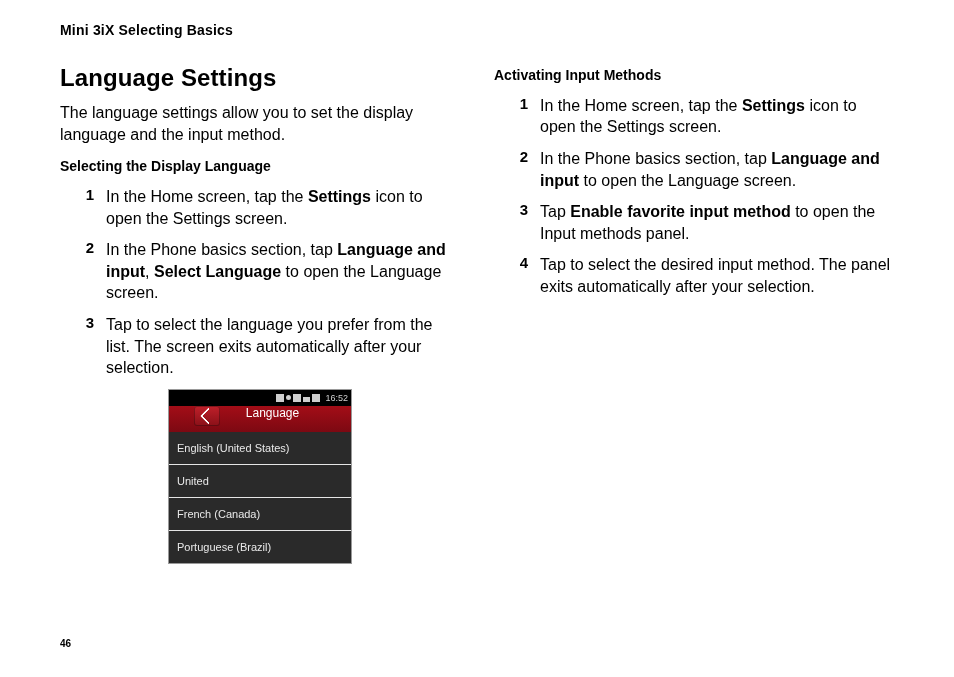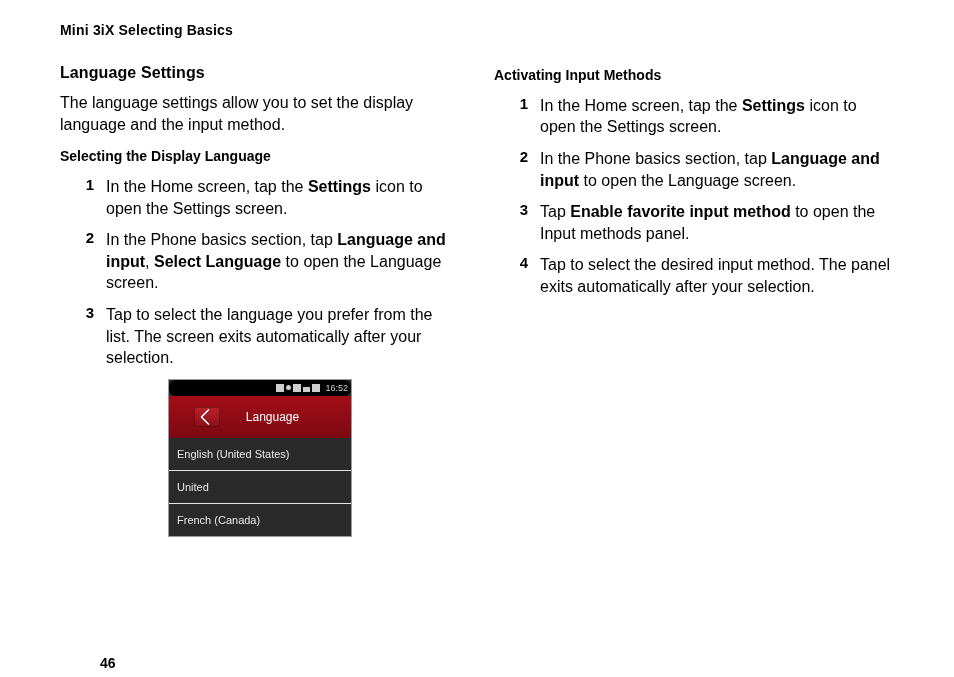--- a/index.html
+++ b/index.html
@@ -27,21 +27,21 @@
   }
   .columns {
     display: flex;
     gap: 34px;
   }
   .col {
     flex: 1;
     min-width: 0;
   }
   h1.section-title {
-    font-size: 16px;
+    font-size: 24px;
     font-weight: bold;
     margin: 8px 0 10px 0;
     font-family: "Arial Narrow", Arial, sans-serif;
     letter-spacing: 0.1px;
   }
   p.body, .step-text, .subhead {
     font-size: 16px;
     line-height: 1.35;
     font-family: "Arial Narrow", Arial, sans-serif;
   }
@@ -82,38 +82,36 @@
   .status-bar {
     height: 16px;
     background: #000;
     color: #cfcfcf;
     font-size: 9px;
     display: flex;
     align-items: center;
     justify-content: flex-end;
     gap: 2px;
     padding: 0 3px;
-    border-radius: 7px;
   }
   .status-icons {
     display: flex;
     gap: 2px;
     align-items: center;
   }
   .mini-icon {
     width: 8px; height: 8px; background: #cfcfcf;
   }
   .mini-icon.dot { width:5px; height:5px; border-radius:50%; }
   .mini-icon.bar { width:7px; height:8px; background:linear-gradient(to top,#cfcfcf 60%,transparent 60%); }
   .status-time { margin-left: 3px; font-size:9px; }
   .title-bar {
-    height: 42px;
+    height: 26px;
     background: linear-gradient(#a30d17,#7c0912);
     display: flex;
-    align-items: center;
     padding-left: 21px;
   }
   .back-btn {
     width: 26px; height: 20px;
     margin-left: 4px;
     background: linear-gradient(#c0202a,#8a1018);
     border-radius: 3px;
     display:flex;align-items:center;justify-content:center;
     box-shadow: inset 0 0 0 1px rgba(0,0,0,0.3);
   }
@@ -135,25 +133,24 @@
   .lang-item {
     color: #e9e9e9;
     font-size: 11px;
     padding: 10px 8px;
     border-bottom: 1px solid #e5e5e5;
   }
   .lang-item:last-child { border-bottom: none; }
   .page-num {
     position: absolute;
     left: 60px;
-    bottom: 6px;
-    font-weight: bold;
-    font-size: 14px;
-    font-family: "Arial Narrow", Arial, sans-serif;
-    margin-left: 40px;
+    bottom: 28px;
+    font-weight: bold;
+    font-size: 10px;
+    font-family: "Arial Narrow", Arial, sans-serif;
   }
 </style>
 </head>
 <body>
 
 <div class="page">
   <div class="running-head">Mini 3iX Selecting Basics</div>
 
   <div class="columns">
 
@@ -195,20 +192,21 @@
         <div class="title-bar">
           <div class="back-btn">
             <div class="back-arrow"></div>
           </div>
           <div class="title-text">Language</div>
         </div>
         <div class="lang-list">
           <div class="lang-item">English (United States)</div>
           <div class="lang-item">United</div>
           <div class="lang-item">French (Canada)</div>
+          <div class="lang-item">Portuguese (Brazil)</div>
         </div>
       </div>
     </div>
 
     <div class="col">
       <div class="subhead" style="margin-top:10px">Activating Input Methods</div>
       <ol class="steps">
         <li>
           <span class="step-num">1</span>
           <span class="step-text">

